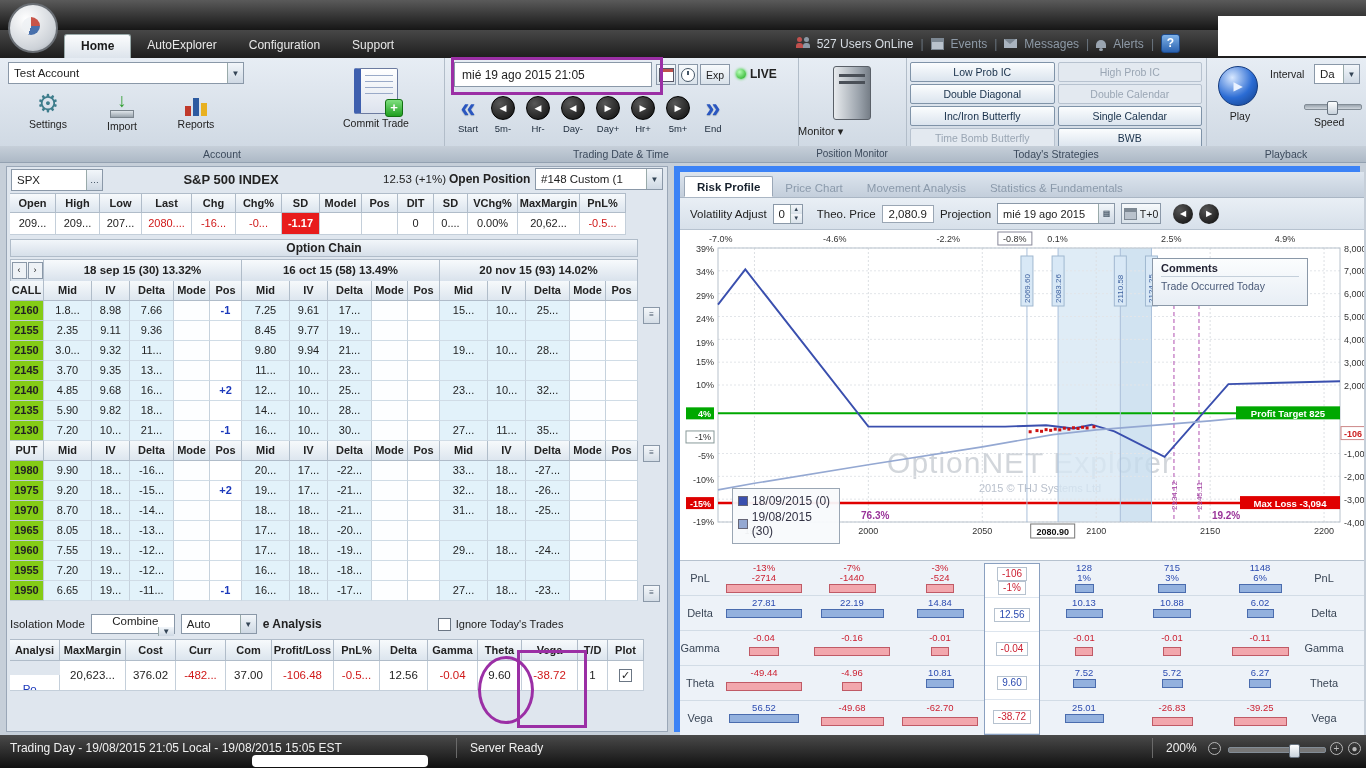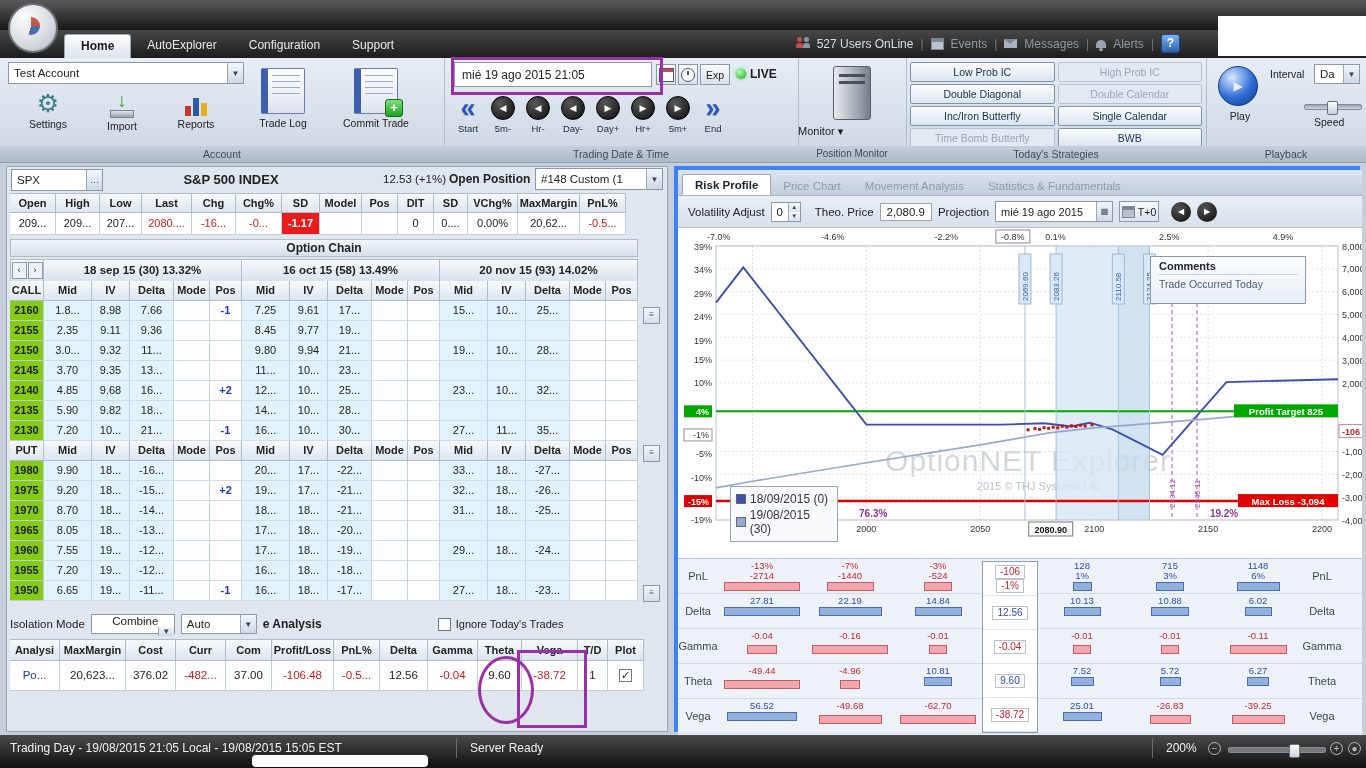--- a/index.html
+++ b/index.html
@@ -70,27 +70,27 @@
   .strat-btn{height:18px;line-height:18px;text-align:center;font-size:10.5px;color:#18304a;
              background:linear-gradient(#fbfdfe,#dbe4ee);border:1px solid #7f93a8;border-radius:2px;overflow:hidden;white-space:nowrap;}
   .strat-btn.disabled{color:#9aa6b4;background:#e3e9f0;border-color:#b7c2cf;}
   #play-orb{width:38px;height:38px;border-radius:50%;border:1px solid #12397e;
             background:radial-gradient(circle at 35% 28%,#d8e8ff,#2b6cd4 55%,#123b80);color:#eaf2ff;
             text-align:center;line-height:38px;font-size:12px;}
   .slider-track{height:4px;background:linear-gradient(#9aa4ae,#cfd6dd);border:1px solid #828c96;border-radius:2px;position:relative;}
   .slider-thumb{position:absolute;top:-4px;width:9px;height:12px;background:linear-gradient(#fdfefe,#c8d2dc);border:1px solid #67727e;border-radius:2px;}
   
   #left-panel{left:6px;top:166px;width:662px;height:566px;background:#dfe6ee;border:1px solid #9aa7b7;box-sizing:border-box;}
-  #right-panel{left:674px;top:166px;width:686px;height:566px;background:#fff;border:4px solid #3b82f6;box-sizing:border-box;}
+  #right-panel{left:674px;top:166px;width:686px;height:566px;background:#fff;border:6px solid #3b82f6;box-sizing:border-box;}
   
   .hdr-cell{background:linear-gradient(#f7fafc,#dce5ee);border:1px solid #b0bcc9;border-left:none;font-weight:bold;
             text-align:center;line-height:19px;overflow:hidden;white-space:nowrap;}
   .val-cell{background:#fff;border:1px solid #c4cfda;border-left:none;border-top:none;text-align:center;line-height:20px;overflow:hidden;white-space:nowrap;}
   .red{color:#d01818;}
-  .blue{color:#1c39bb;}
+  .blue{color:#1c39bb;margin-top:14px;}
   .sd-red{background:#e81c1c;color:#fff;font-weight:bold;}
   #quote-head{position:absolute;left:3px;top:26px;display:grid;grid-template-columns:46px 44px 42px 50px 44px 46px 38px 42px 36px 36px 34px 50px 62px 46px;height:20px;}
   #quote-vals{position:absolute;left:3px;top:46px;display:grid;grid-template-columns:46px 44px 42px 50px 44px 46px 38px 42px 36px 36px 34px 50px 62px 46px;height:22px;}
   
   #chain-title{position:absolute;left:3px;top:72px;width:628px;height:18px;text-align:center;font-weight:bold;font-size:12px;
                background:linear-gradient(#f2f6fa,#d6dfe9);border:1px solid #b0bcc9;line-height:17px;box-sizing:border-box;}
   .exp-row{position:absolute;left:3px;display:grid;grid-template-columns:34px 198px 198px 198px;height:22px;}
   .exp-cell{background:linear-gradient(#f7fafc,#d9e2ec);border:1px solid #b0bcc9;border-left:none;font-weight:bold;text-align:center;line-height:21px;font-size:11.5px;}
   .exp-nav{display:flex;align-items:center;justify-content:center;gap:1px;background:linear-gradient(#f7fafc,#d9e2ec);border:1px solid #b0bcc9;}
   .exp-nav b{width:13px;height:15px;border:1px solid #8a98a8;background:#eef2f6;font-size:9px;line-height:14px;text-align:center;font-weight:normal;}
@@ -199,24 +199,20 @@
       <div class="imp-tray"></div>
       <div class="lbl">Import</div>
     </div>
     <div class="iconbtn" style="left:164px;top:34px;width:64px;">
       <div class="bars">
         <i style="height:10px;background:#c0392b;"></i>
           <i style="height:18px;background:#2c5aa0;"></i>
           <i style="height:13px;background:#e8b020;"></i>
       </div>
       <div class="lbl">Reports</div>
-    </div>
-    <div class="bigbtn" style="left:244px;top:5px;width:78px;height:82px;">
-      <div class="book"></div>
-      <div class="lbl">Trade Log</div>
     </div>
     <div class="bigbtn" style="left:330px;top:5px;width:92px;height:82px;">
       <div class="book" style="position:relative;">
           <div class="plus-badge">+</div>
         </div>
       <div class="lbl">Commit Trade</div>
     </div>
     <div class="grp-label">Account</div>
   </div>
 

